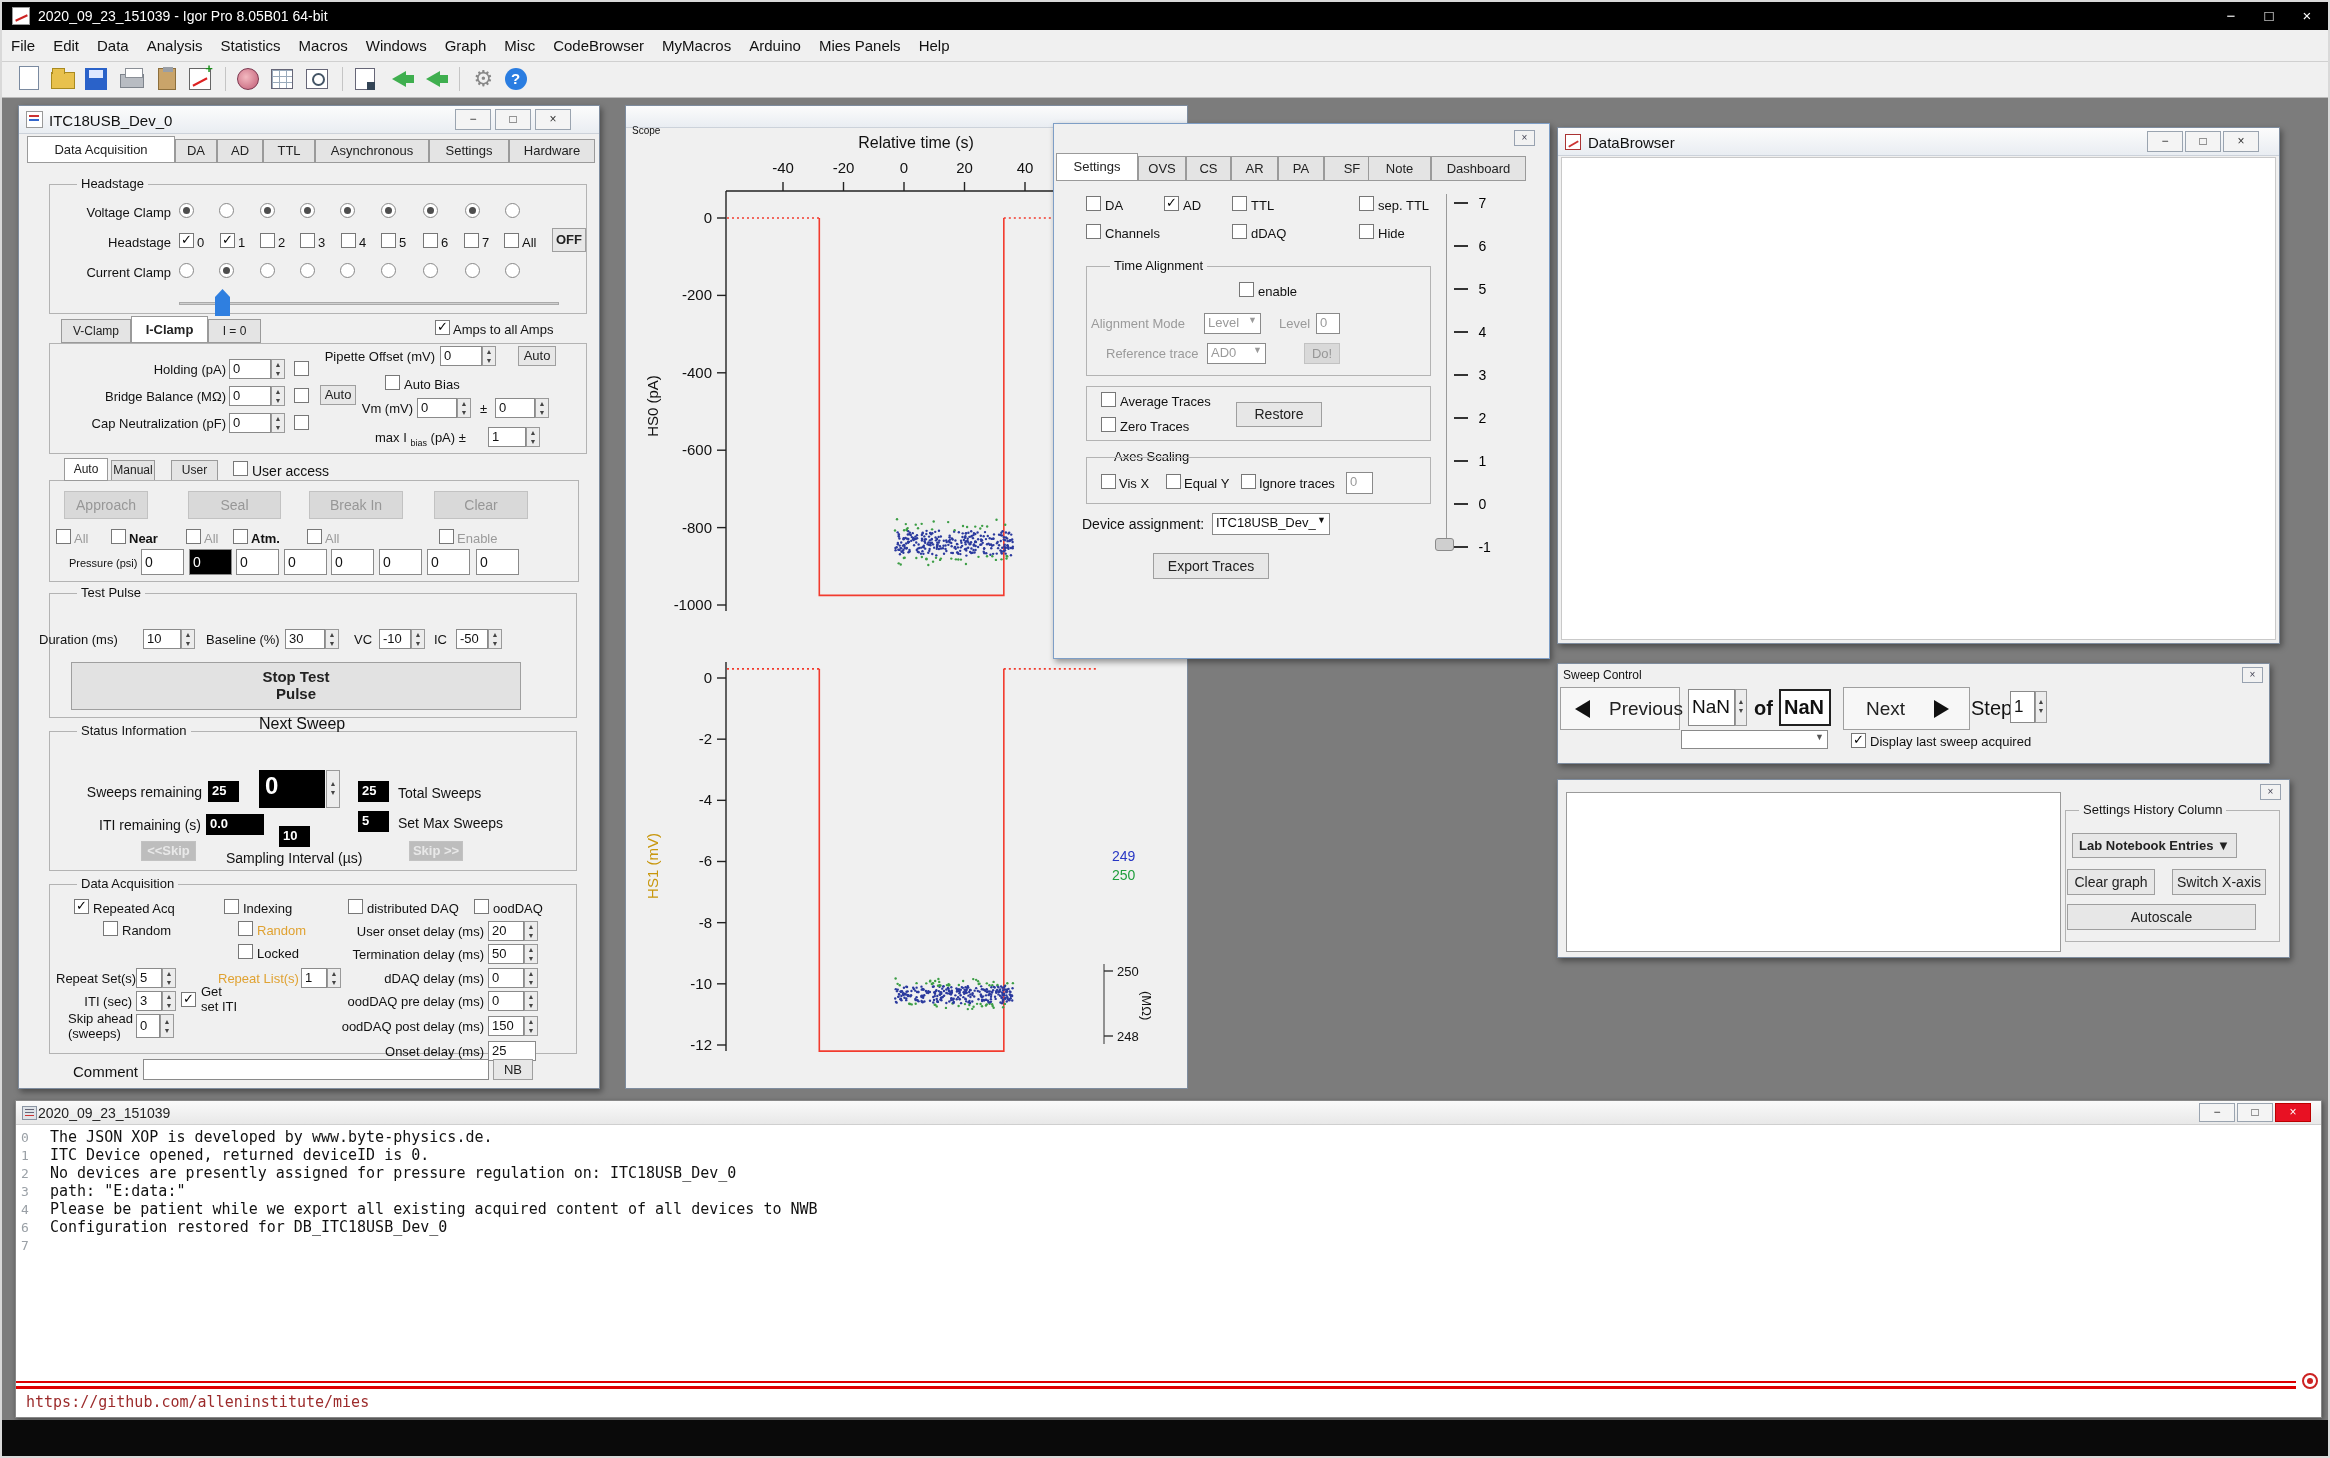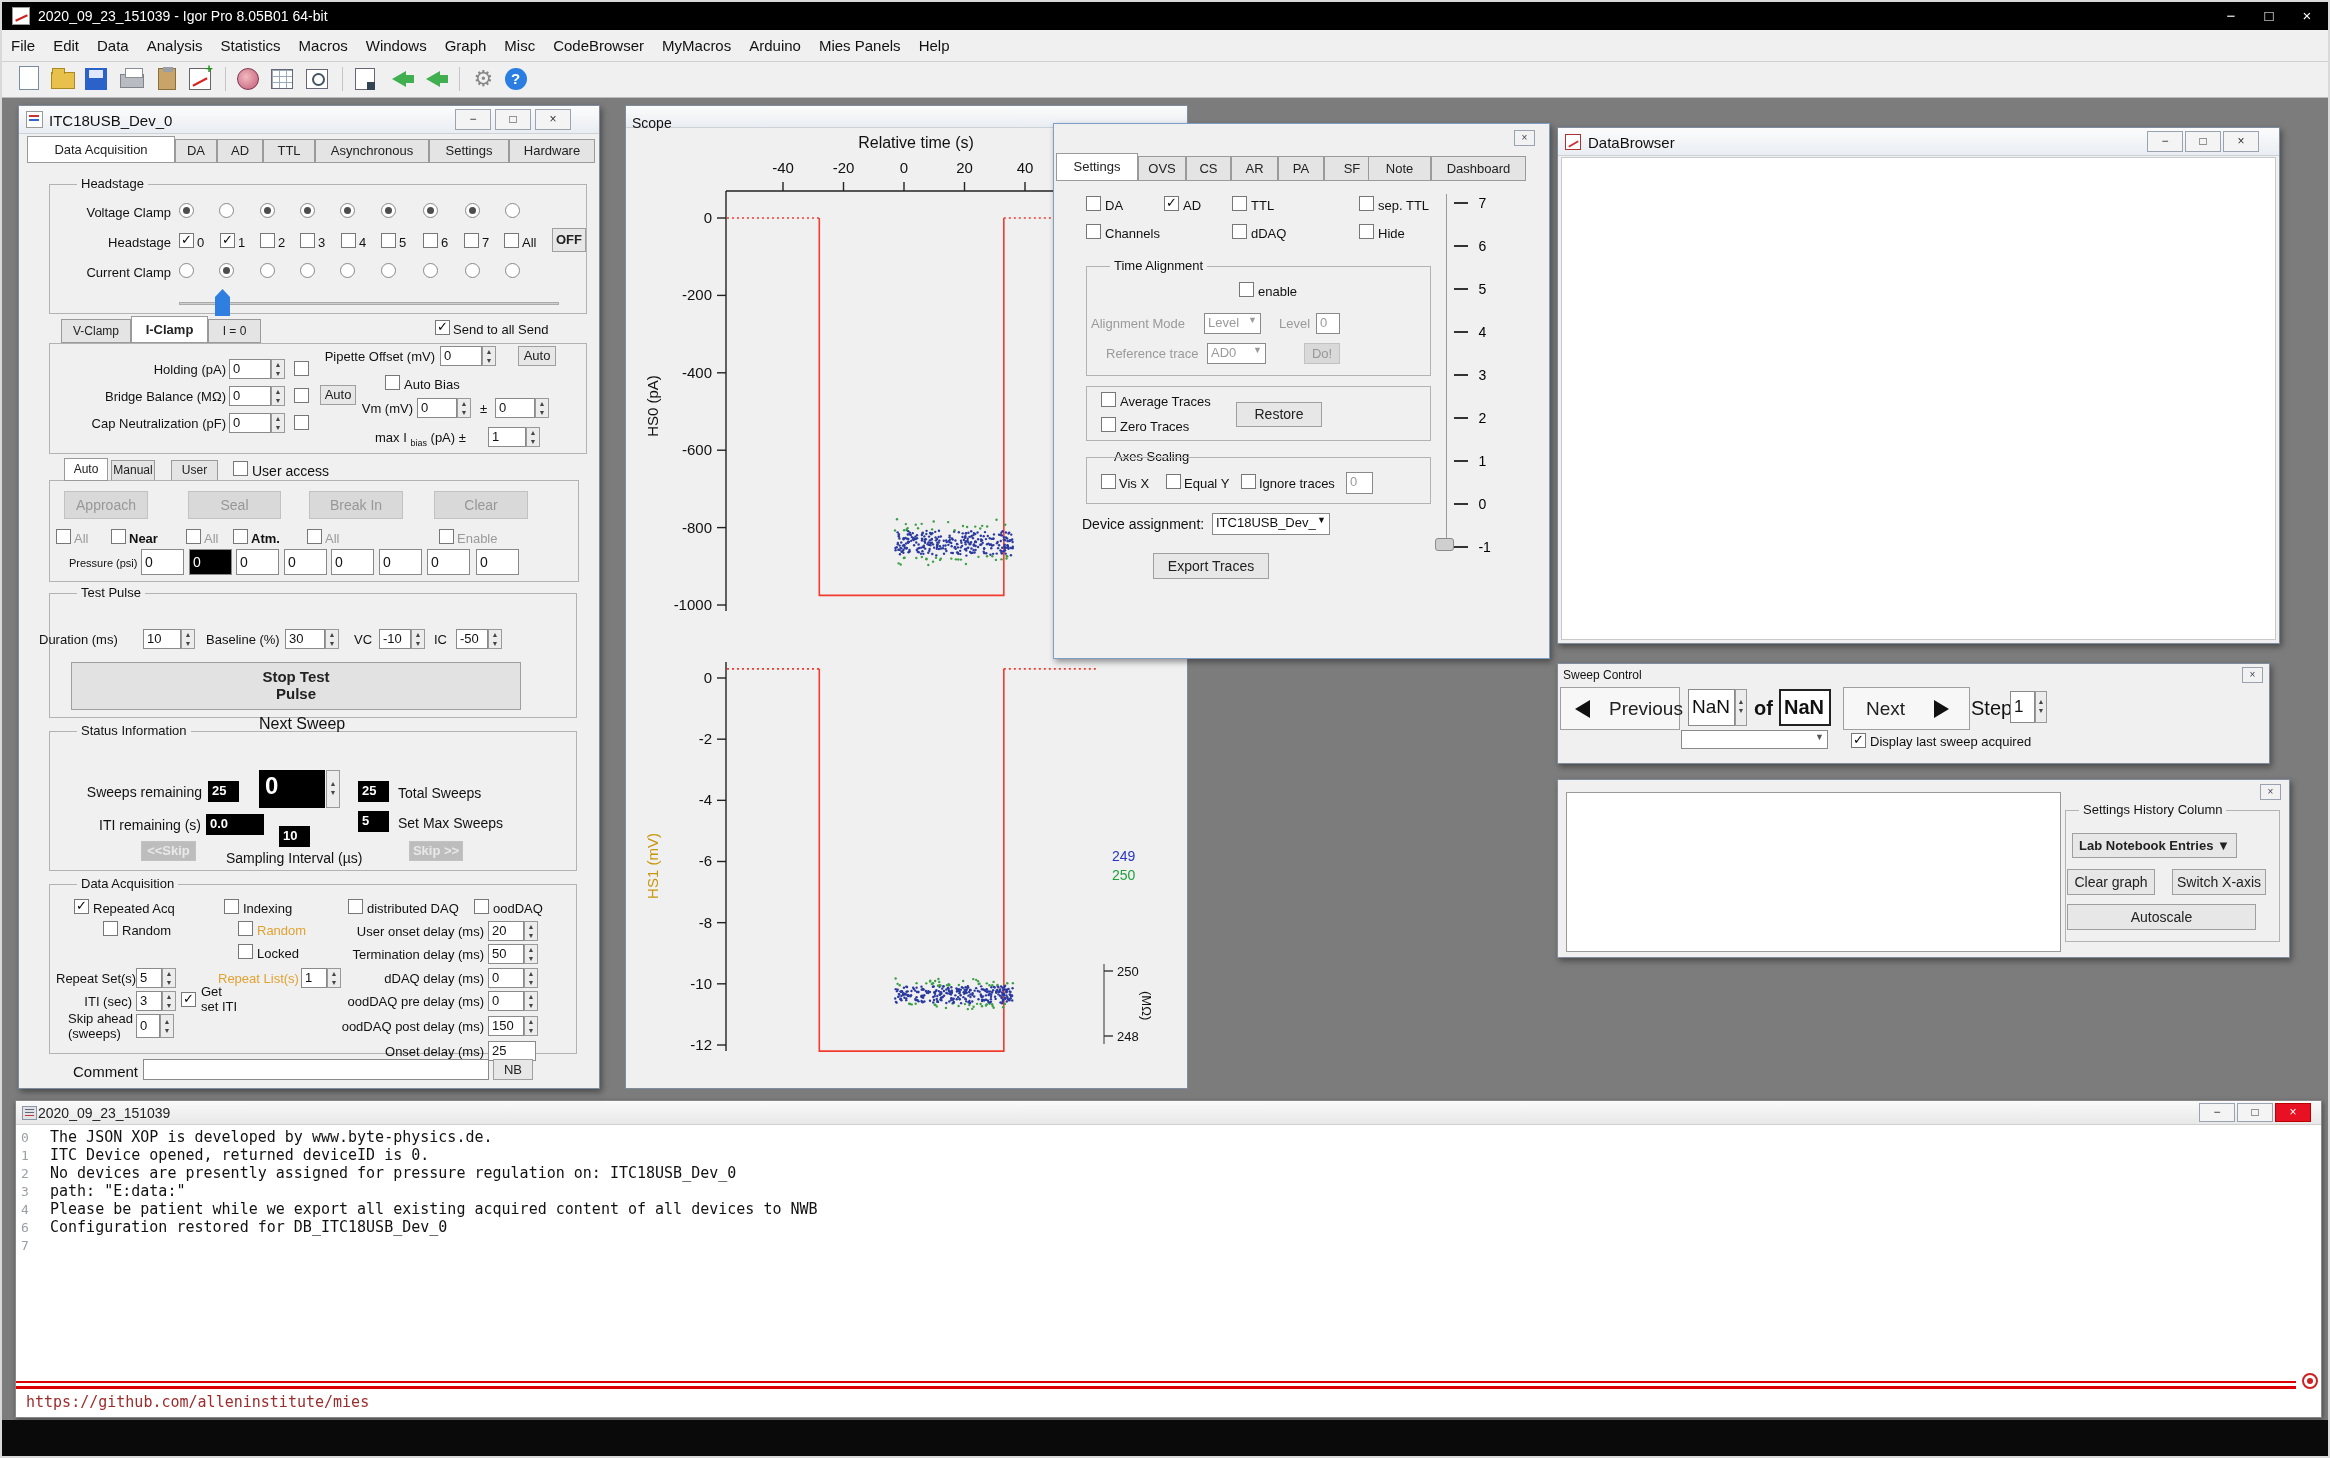--- a/index.html
+++ b/index.html
@@ -182,21 +182,21 @@
     <span class="rad" style="left:404px;top:157px"></span>
     <span class="rad" style="left:446px;top:157px"></span>
     <span class="rad" style="left:486px;top:157px"></span>
     <div class="abs" style="left:160px;top:196px;width:380px;height:3px;background:#cfcfcf;border:1px solid #aaa"></div>
     <div class="abs" style="left:196px;top:183px;width:15px;height:27px;background:#2f7fe0;clip-path:polygon(50% 0,100% 30%,100% 100%,0 100%,0 30%)"></div>
 
     <div class="tab" style="left:42px;top:213px;width:70px;height:24px;line-height:22px;font-size:12px">V-Clamp</div>
     <div class="tab on" style="left:112px;top:210px;width:77px;height:27px;line-height:25px;font-weight:bold">I-Clamp</div>
     <div class="tab" style="left:189px;top:213px;width:53px;height:24px;line-height:22px;font-size:12px">I = 0</div>
     <span class="cb on" style="left:416px;top:214px"></span>
-    <span class="lbl" style="left:434px;top:216px">Send to all Send</span>
+    <span class="lbl" style="left:434px;top:216px">Amps to all Amps</span>
 
     <div class="grp" style="left:30px;top:237px;width:538px;height:111px"></div>
     <div class="lbl r" style="left:286px;top:243px;width:130px">Pipette Offset (mV)</div>
     <div class="field" style="left:421px;top:240px;width:42px;height:20px">0</div>
     <span class="spin" style="left:463px;top:240px;height:20px">
         <i>▲</i>
         <i>▼</i>
       </span>
     <div class="btn" style="left:499px;top:240px;width:38px;height:20px;line-height:18px">Auto</div>
     <div class="lbl r" style="left:60px;top:256px;width:147px">Holding (pA)</div>
@@ -402,21 +402,21 @@
       </span>
     <div class="lbl r" style="left:364px;top:938px;width:101px">Onset delay (ms)</div>
     <div class="field" style="left:469px;top:935px;width:48px;height:20px">25</div>
     <div class="lbl" style="left:54px;top:957px;font-size:15px">Comment</div>
     <div class="field" style="left:124px;top:953px;width:346px;height:21px"></div>
     <div class="btn" style="left:474px;top:953px;width:40px;height:21px;line-height:19px">NB</div>
   </div>
 
   <div class="win" style="left:625px;top:105px;width:563px;height:984px;box-shadow:none">
     <div class="ptbar" style="height:22px">
-      <span class="ttl" style="left:6px;top:9px;font-size:14px">Scope</span>
+      <span class="ttl" style="left:6px;top:19px;font-size:10px">Scope</span>
     </div>
     <svg id="scope-plot" width="563" height="962" viewBox="0 22 563 962" style="position:absolute;left:0;top:22px">
       <text x="290" y="42" font-size="16" text-anchor="middle" fill="#111">Relative time (s)</text>
       <text x="32" y="300" font-size="15" text-anchor="middle" fill="#111" transform="rotate(-90 32 300)">HS0 (pA)</text>
       <text x="32" y="760" font-size="15" text-anchor="middle" fill="#c8960c" transform="rotate(-90 32 760)">HS1 (mV)</text>
       <text x="486" y="755" font-size="14" fill="#2736c4">249</text>
       <text x="486" y="774" font-size="14" fill="#1f9e3c">250</text>
       <line x1="478" y1="858" x2="478" y2="938" stroke="#333" stroke-width="1"></line>
       <line x1="478" y1="865" x2="487" y2="865" stroke="#333" stroke-width="1.4"></line>
       <line x1="478" y1="930" x2="487" y2="930" stroke="#333" stroke-width="1.4"></line>

